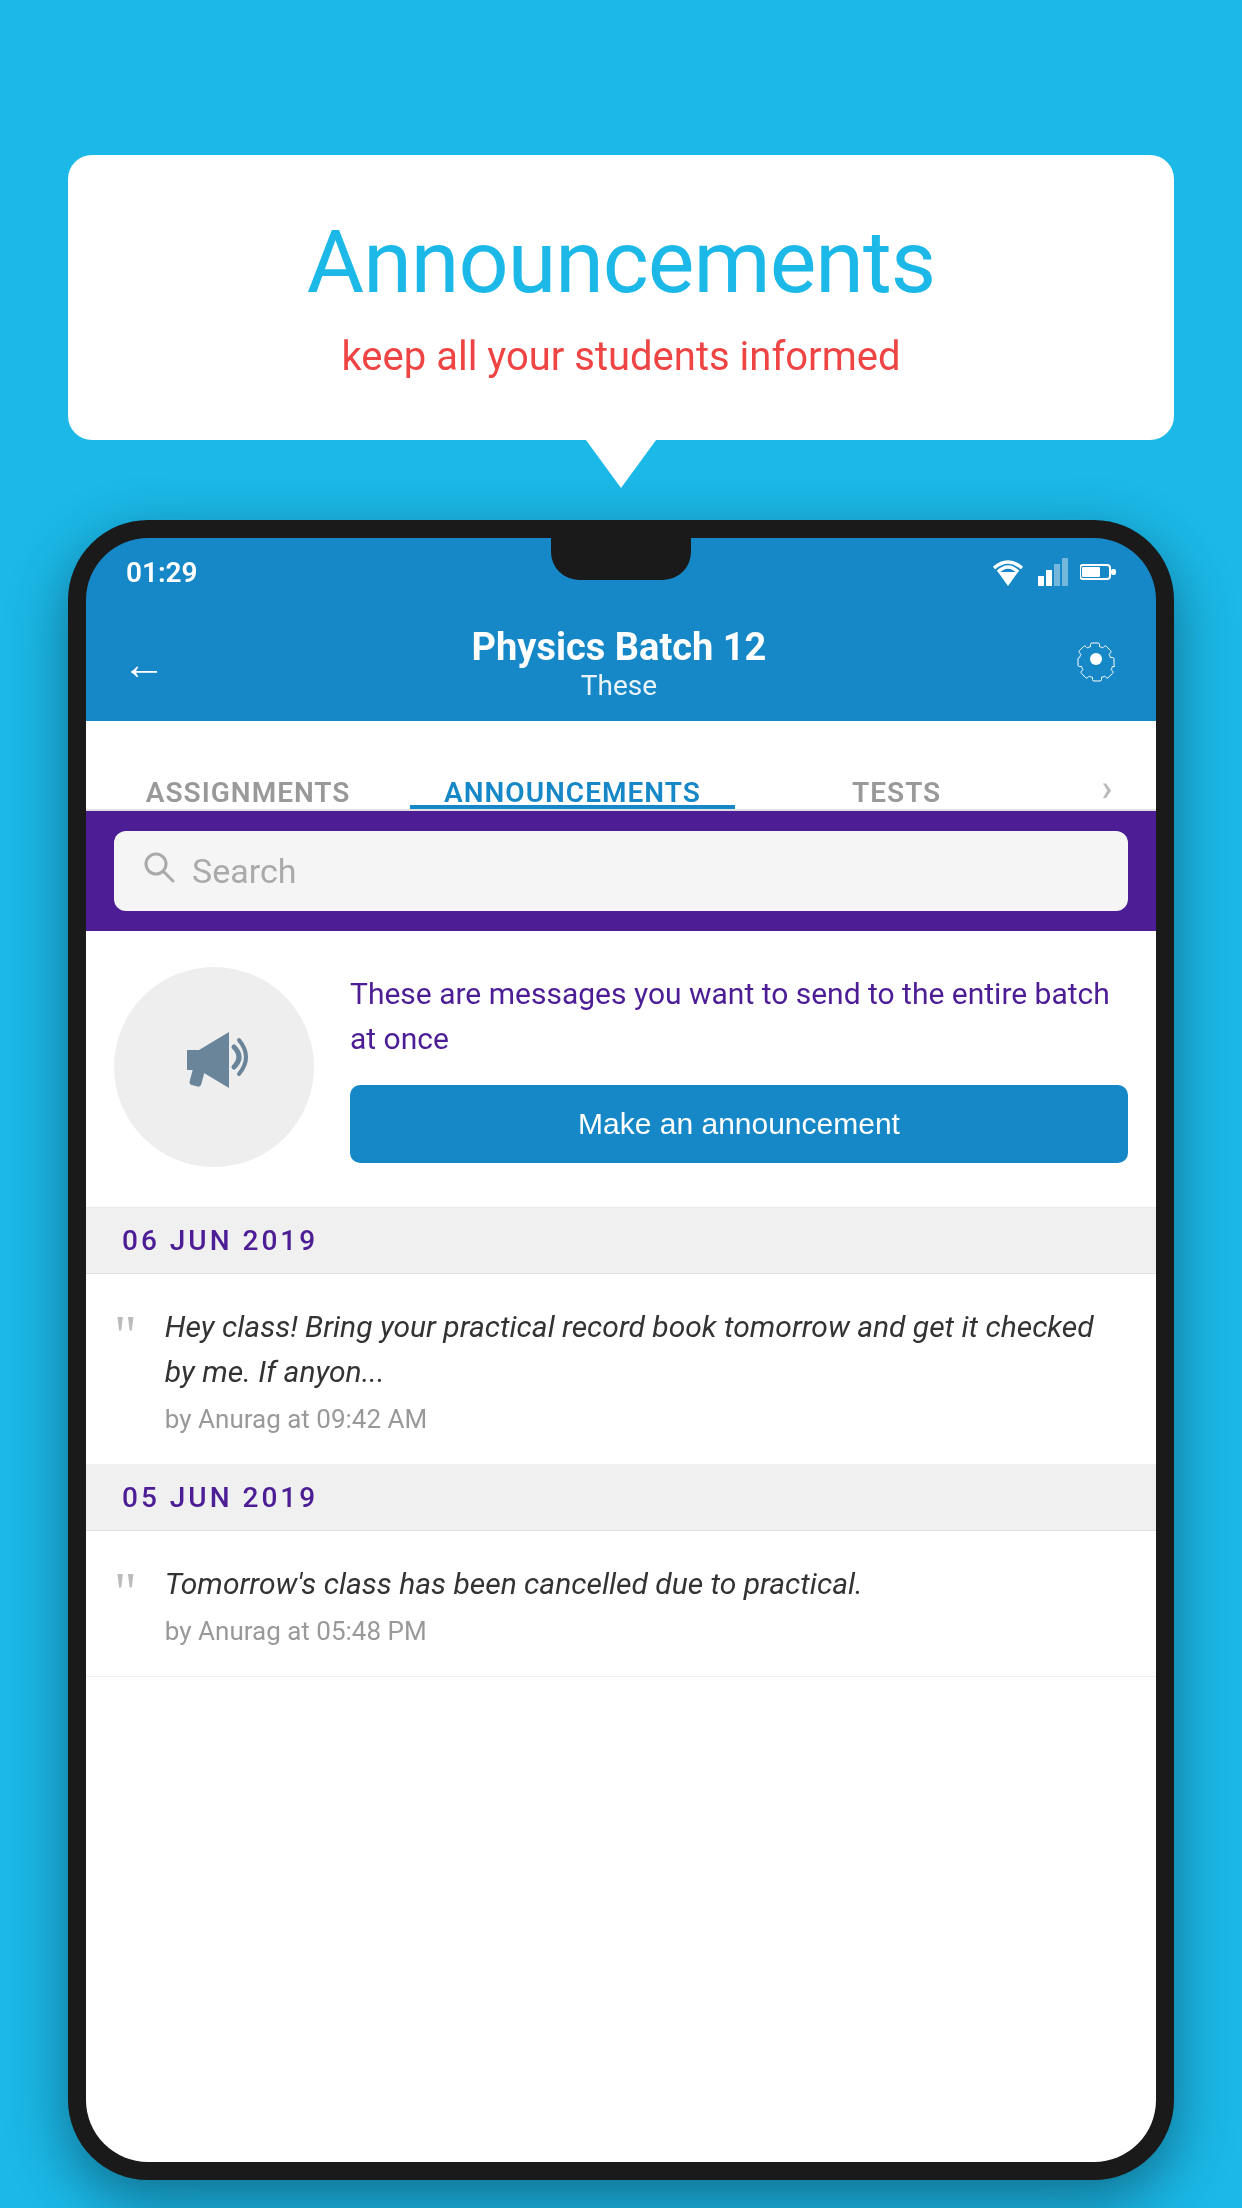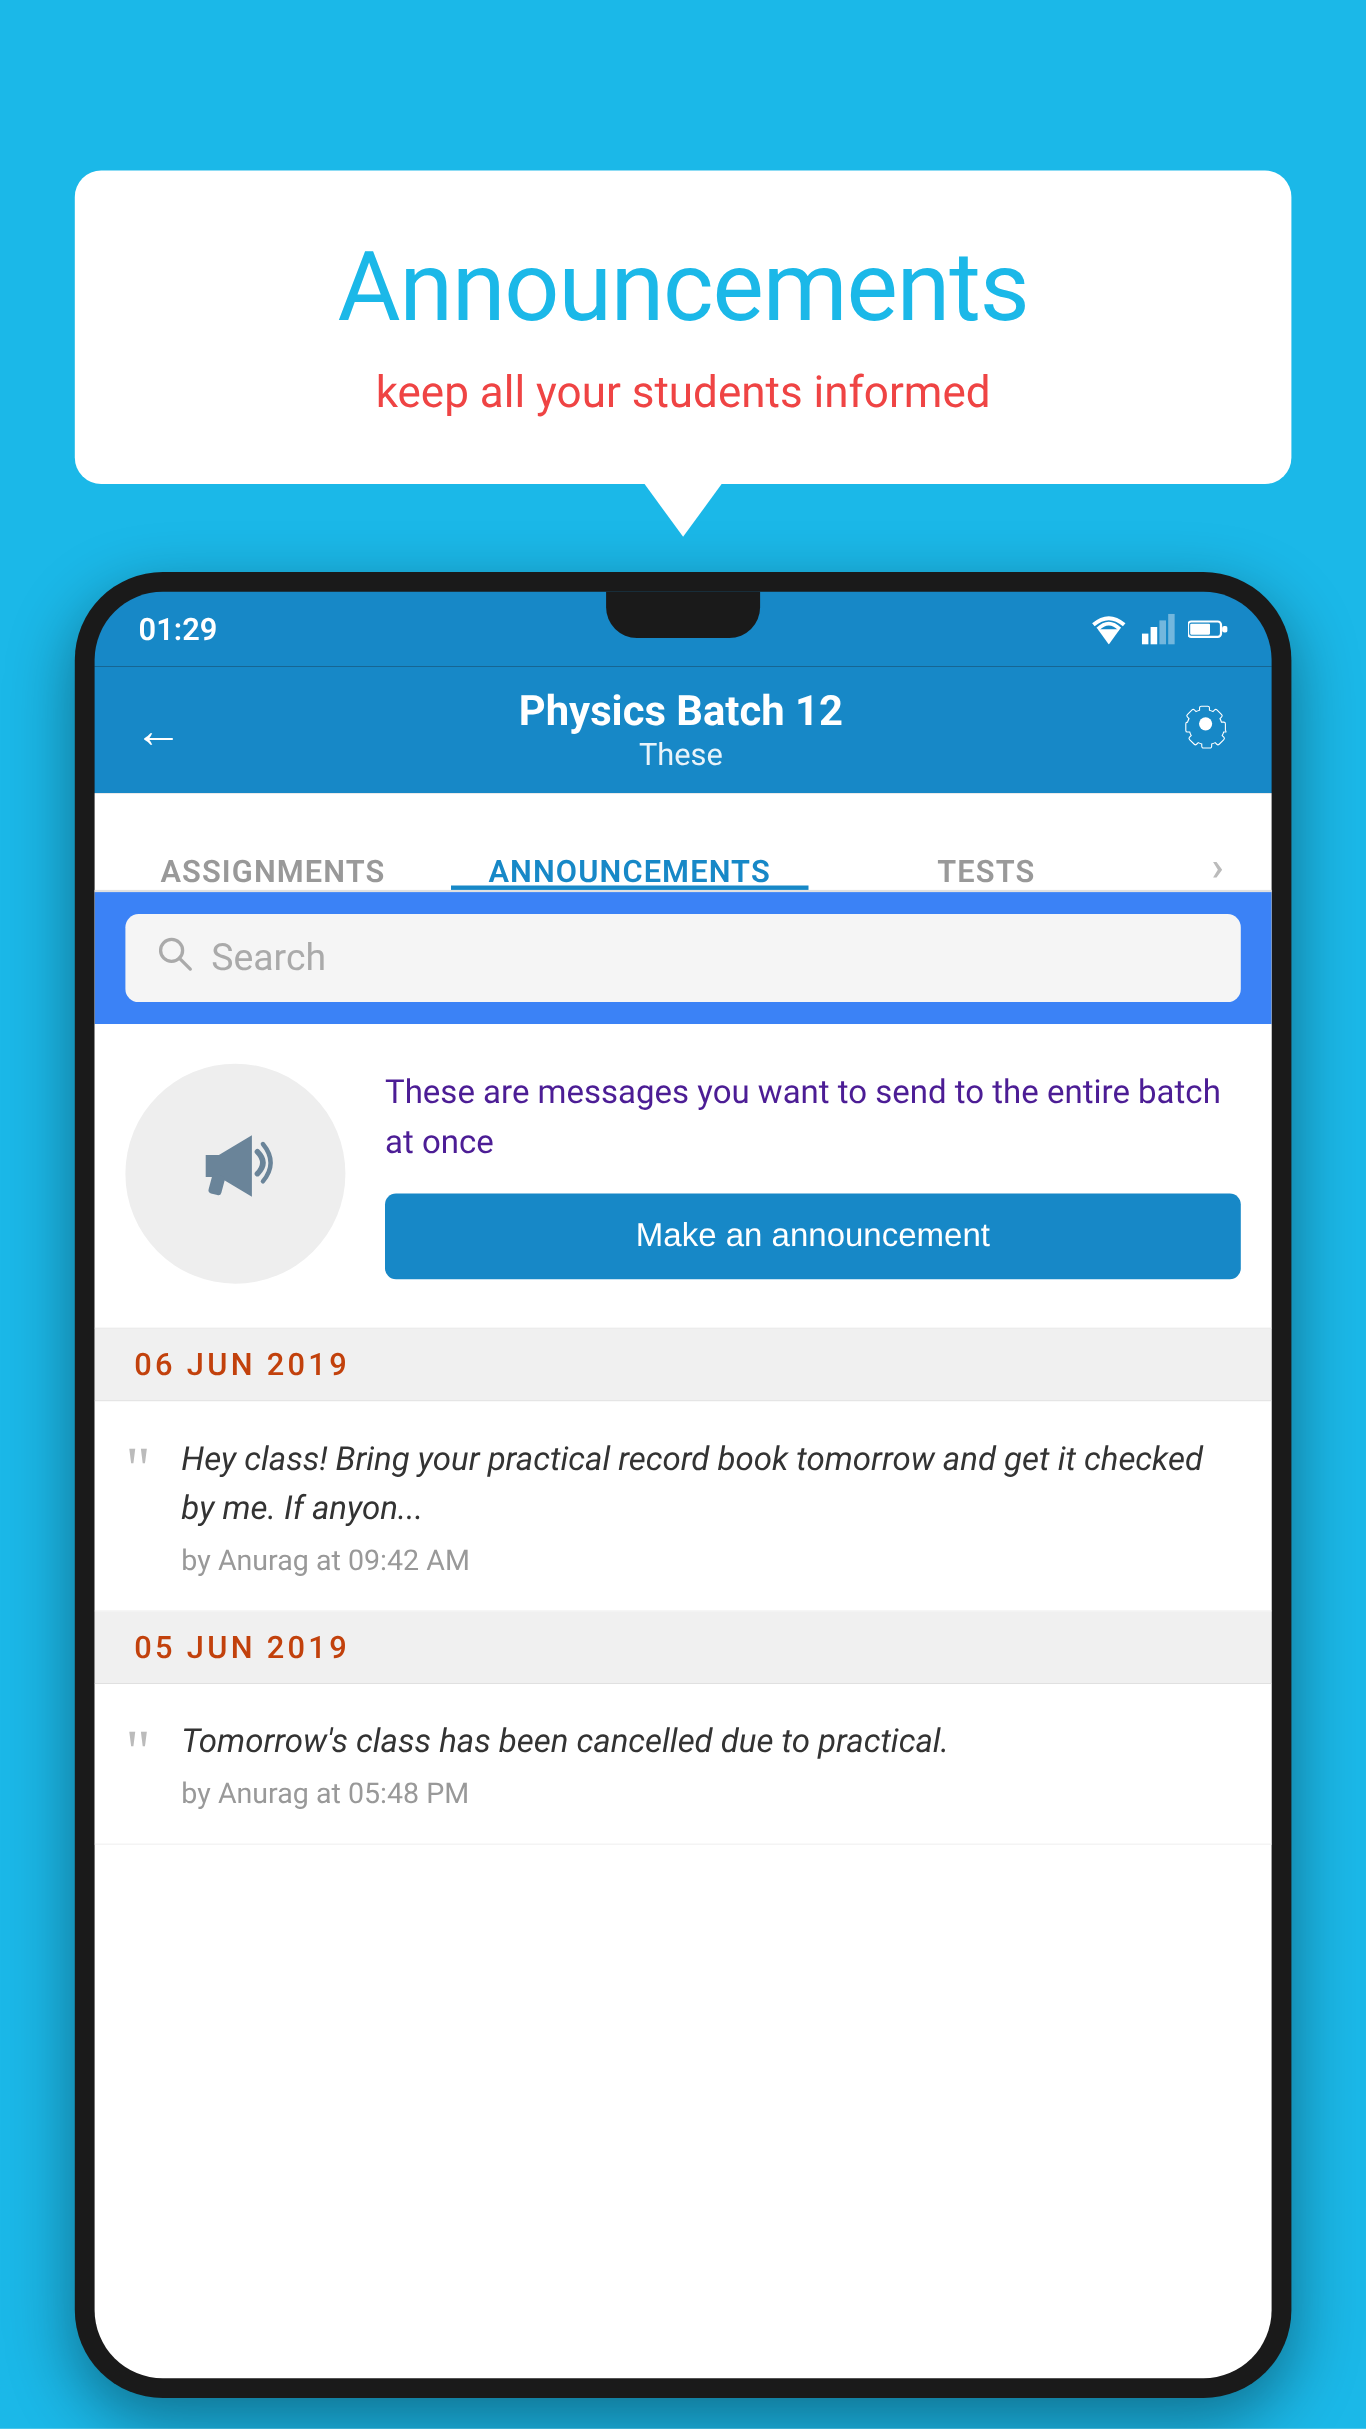--- a/index.html
+++ b/index.html
@@ -186,21 +186,21 @@
     
     .phone-content {
       background: white;
       height: calc(100% - 68px - 115px - 90px);
       overflow: hidden;
       border-radius: 0 0 62px 62px;
     }
 
     
     .search-bar-container {
-      background: #3b82f6;
+      background: #4c1d95;
       padding: 20px 28px;
     }
 
     .search-bar {
       background: #f5f5f5;
       border-radius: 12px;
       height: 80px;
       display: flex;
       align-items: center;
       padding: 0 28px;
@@ -264,21 +264,21 @@
       font-weight: 500;
       cursor: pointer;
       width: 100%;
     }
 
     
     .date-separator {
       background: #f0f0f0;
       padding: 16px 36px;
       font-size: 28px;
-      color: #c2410c;
+      color: #4c1d95;
       letter-spacing: 3px;
       font-weight: 500;
       border-bottom: 1px solid #e0e0e0;
     }
 
     
     .announcement-item {
       background: white;
       padding: 30px 28px;
       display: flex;

